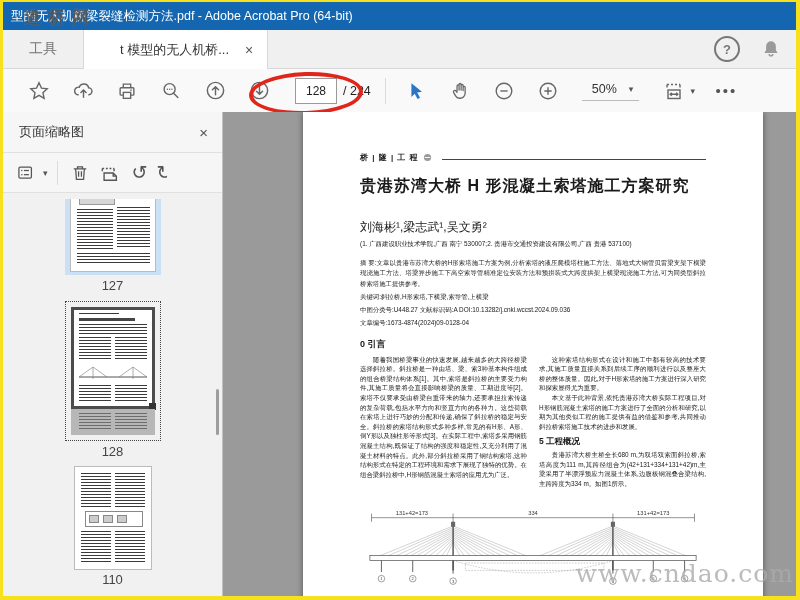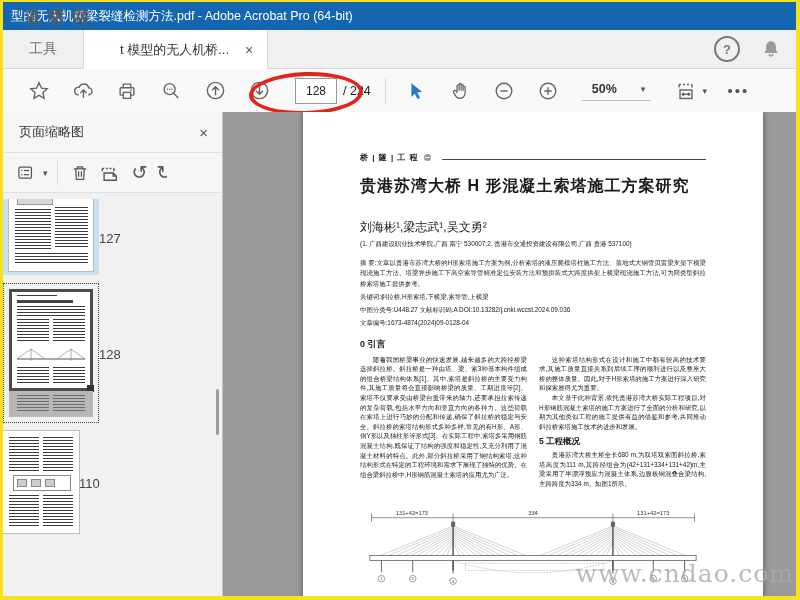--- a/index.html
+++ b/index.html
@@ -24,41 +24,41 @@
   
   .toolbar{height:43px;background:#f9f9f9;border-bottom:1px solid #cfcfcf;display:flex;align-items:center;
            padding-left:14px;position:relative;}
   .tbtn{width:24px;height:24px;margin:0 10px;display:flex;align-items:center;justify-content:center;flex:0 0 auto;}
   .tbtn svg{display:block;}
   .pagebox{display:flex;align-items:center;margin:0 6px 0 14px;gap:6px;flex:0 0 auto;}
   .pageinput{width:36px;height:22px;border:1px solid #9a9a9a;font-size:12px;text-align:center;color:#222;
              background:#fff;font-family:"Liberation Sans",sans-serif;}
   .pagetotal{font-size:12.5px;color:#222;}
   .vdiv{width:1px;height:26px;background:#d9d9d9;margin:0 8px;flex:0 0 auto;}
-  .zoomsel{display:flex;align-items:center;gap:24px;border-bottom:1px solid #bbb;padding:2px 6px 4px 10px;
-           margin:0 12px;font-size:12.5px;color:#333;flex:0 0 auto;font-weight:bold;}
+  .zoomsel{display:flex;align-items:center;gap:12px;border-bottom:1px solid #bbb;padding:2px 6px 4px 10px;
+           margin:0 12px;font-size:12.5px;color:#333;flex:0 0 auto;}
   .caret{font-size:9px;color:#555;}
   .moredots{font-size:15px;color:#555;letter-spacing:2px;margin:0 10px;}
   .red-ellipse{position:absolute;left:246px;top:3px;width:106px;height:35px;border:4px solid #e0251b;
                border-radius:50%;transform:rotate(-2deg);pointer-events:none;}
 
   
   .content{position:absolute;top:110px;left:0;right:0;bottom:0;display:flex;}
   .panel{width:219px;background:#f6f6f6;border-right:1px solid #c2c2c2;display:flex;flex-direction:column;position:relative;}
   .panel-head{height:40px;display:flex;align-items:center;justify-content:space-between;
               padding:0 14px 0 16px;font-size:13px;color:#333;border-bottom:1px solid #e0e0e0;}
   .panel-head .x{color:#555;font-size:15px;}
   .panel-tools{height:39px;display:flex;align-items:center;padding-left:10px;border-bottom:1px solid #e0e0e0;gap:4px;overflow:hidden;}
   .ptool{width:26px;height:26px;display:flex;align-items:center;justify-content:center;color:#555;flex:0 0 auto;}
   .ptool svg{display:block;}
   .rot{font-size:19px;color:#555;line-height:1;}
   .rot-clip{width:10px;overflow:hidden;flex:0 0 auto;}
   .pdiv{width:1px;height:24px;background:#dcdcdc;margin:0 5px;flex:0 0 auto;}
   .thumb-list{flex:1;background:#f1f1f1;overflow:hidden;position:relative;padding-top:6px;}
-  .thumb-item{display:flex;flex-direction:row;align-items:center;margin-bottom:8px;}
+  .thumb-item{display:flex;flex-direction:column;align-items:center;margin-bottom:8px;}
   .tlabel{font-size:13px;color:#444;margin-top:3px;}
 
   .t127wrap{background:#c9e0f5;padding:4px 6px;height:68px;overflow:hidden;display:flex;align-items:flex-end;}
   .minipage{background:#fff;box-shadow:0 0 0 1px #bbb;position:relative;}
   .p127{width:84px;height:104px;}
   .mline{position:absolute;background:repeating-linear-gradient(to bottom,#3a3a3a 0 1px,transparent 1px 3px);}
   .mblock{position:absolute;background:#8e8e8e;}
 
   .t128box{border:1px dotted #444;padding:5px;}
   .p128{width:84px;height:128px;background:#fff;position:relative;}

